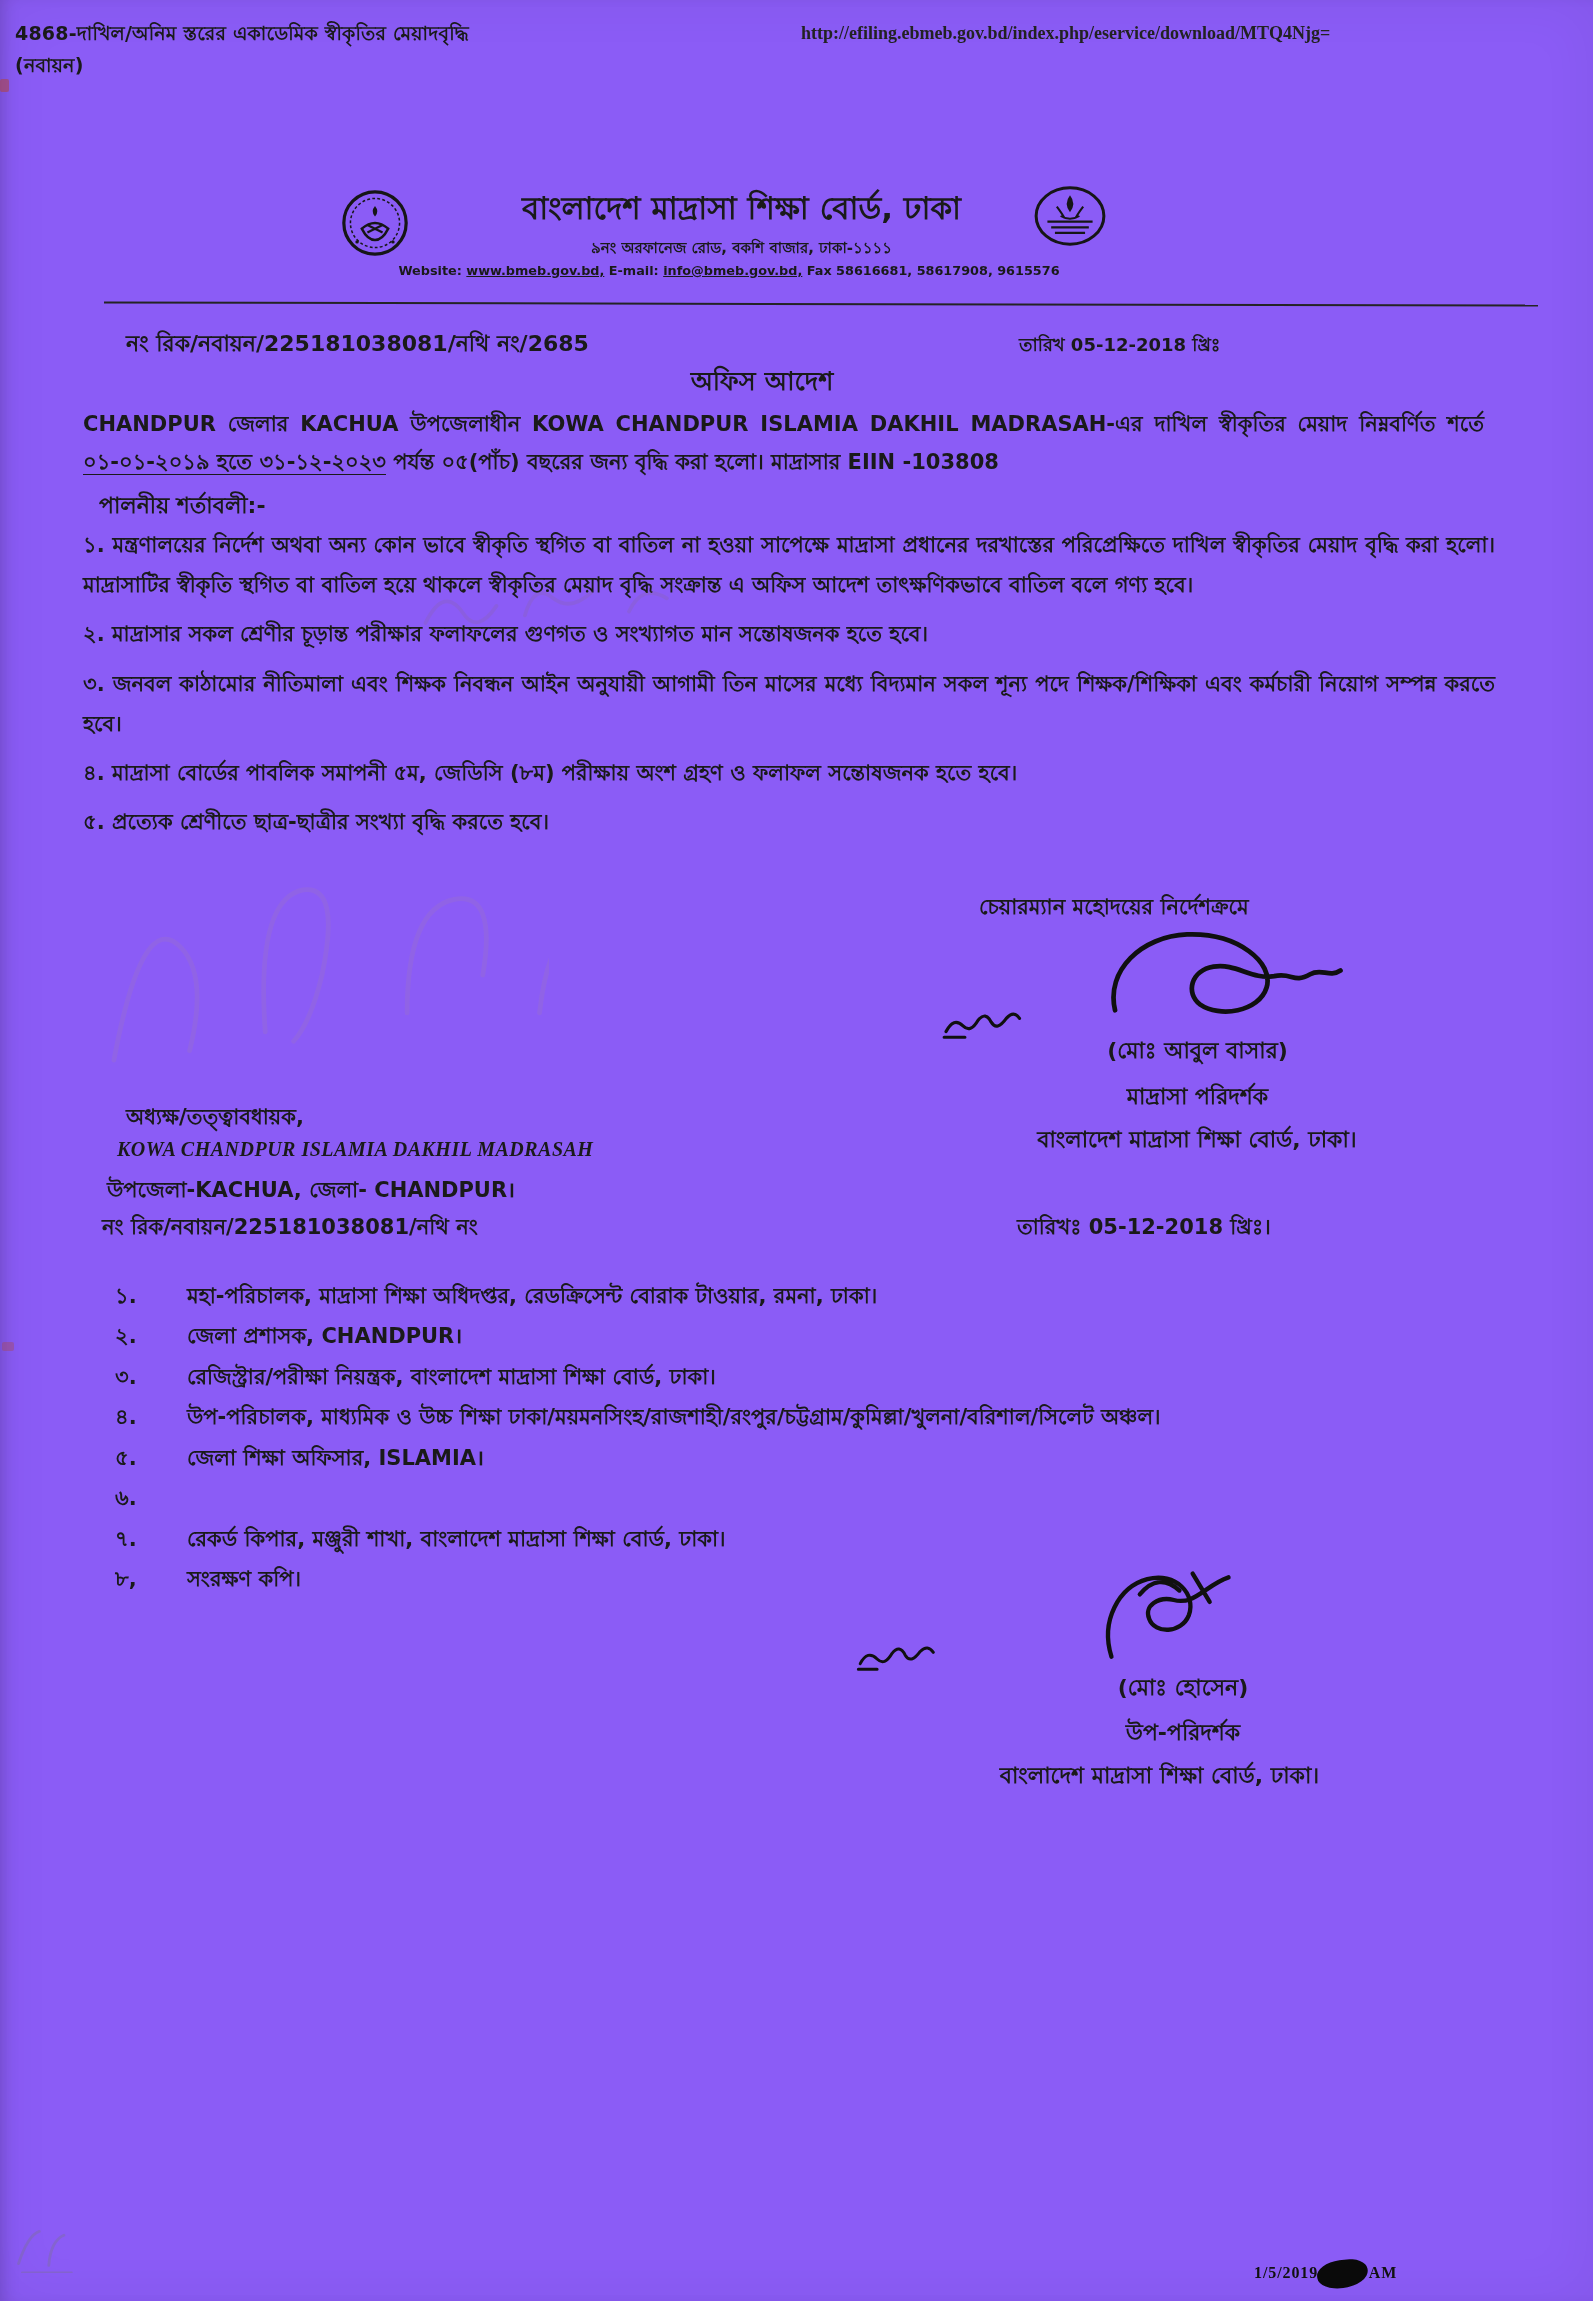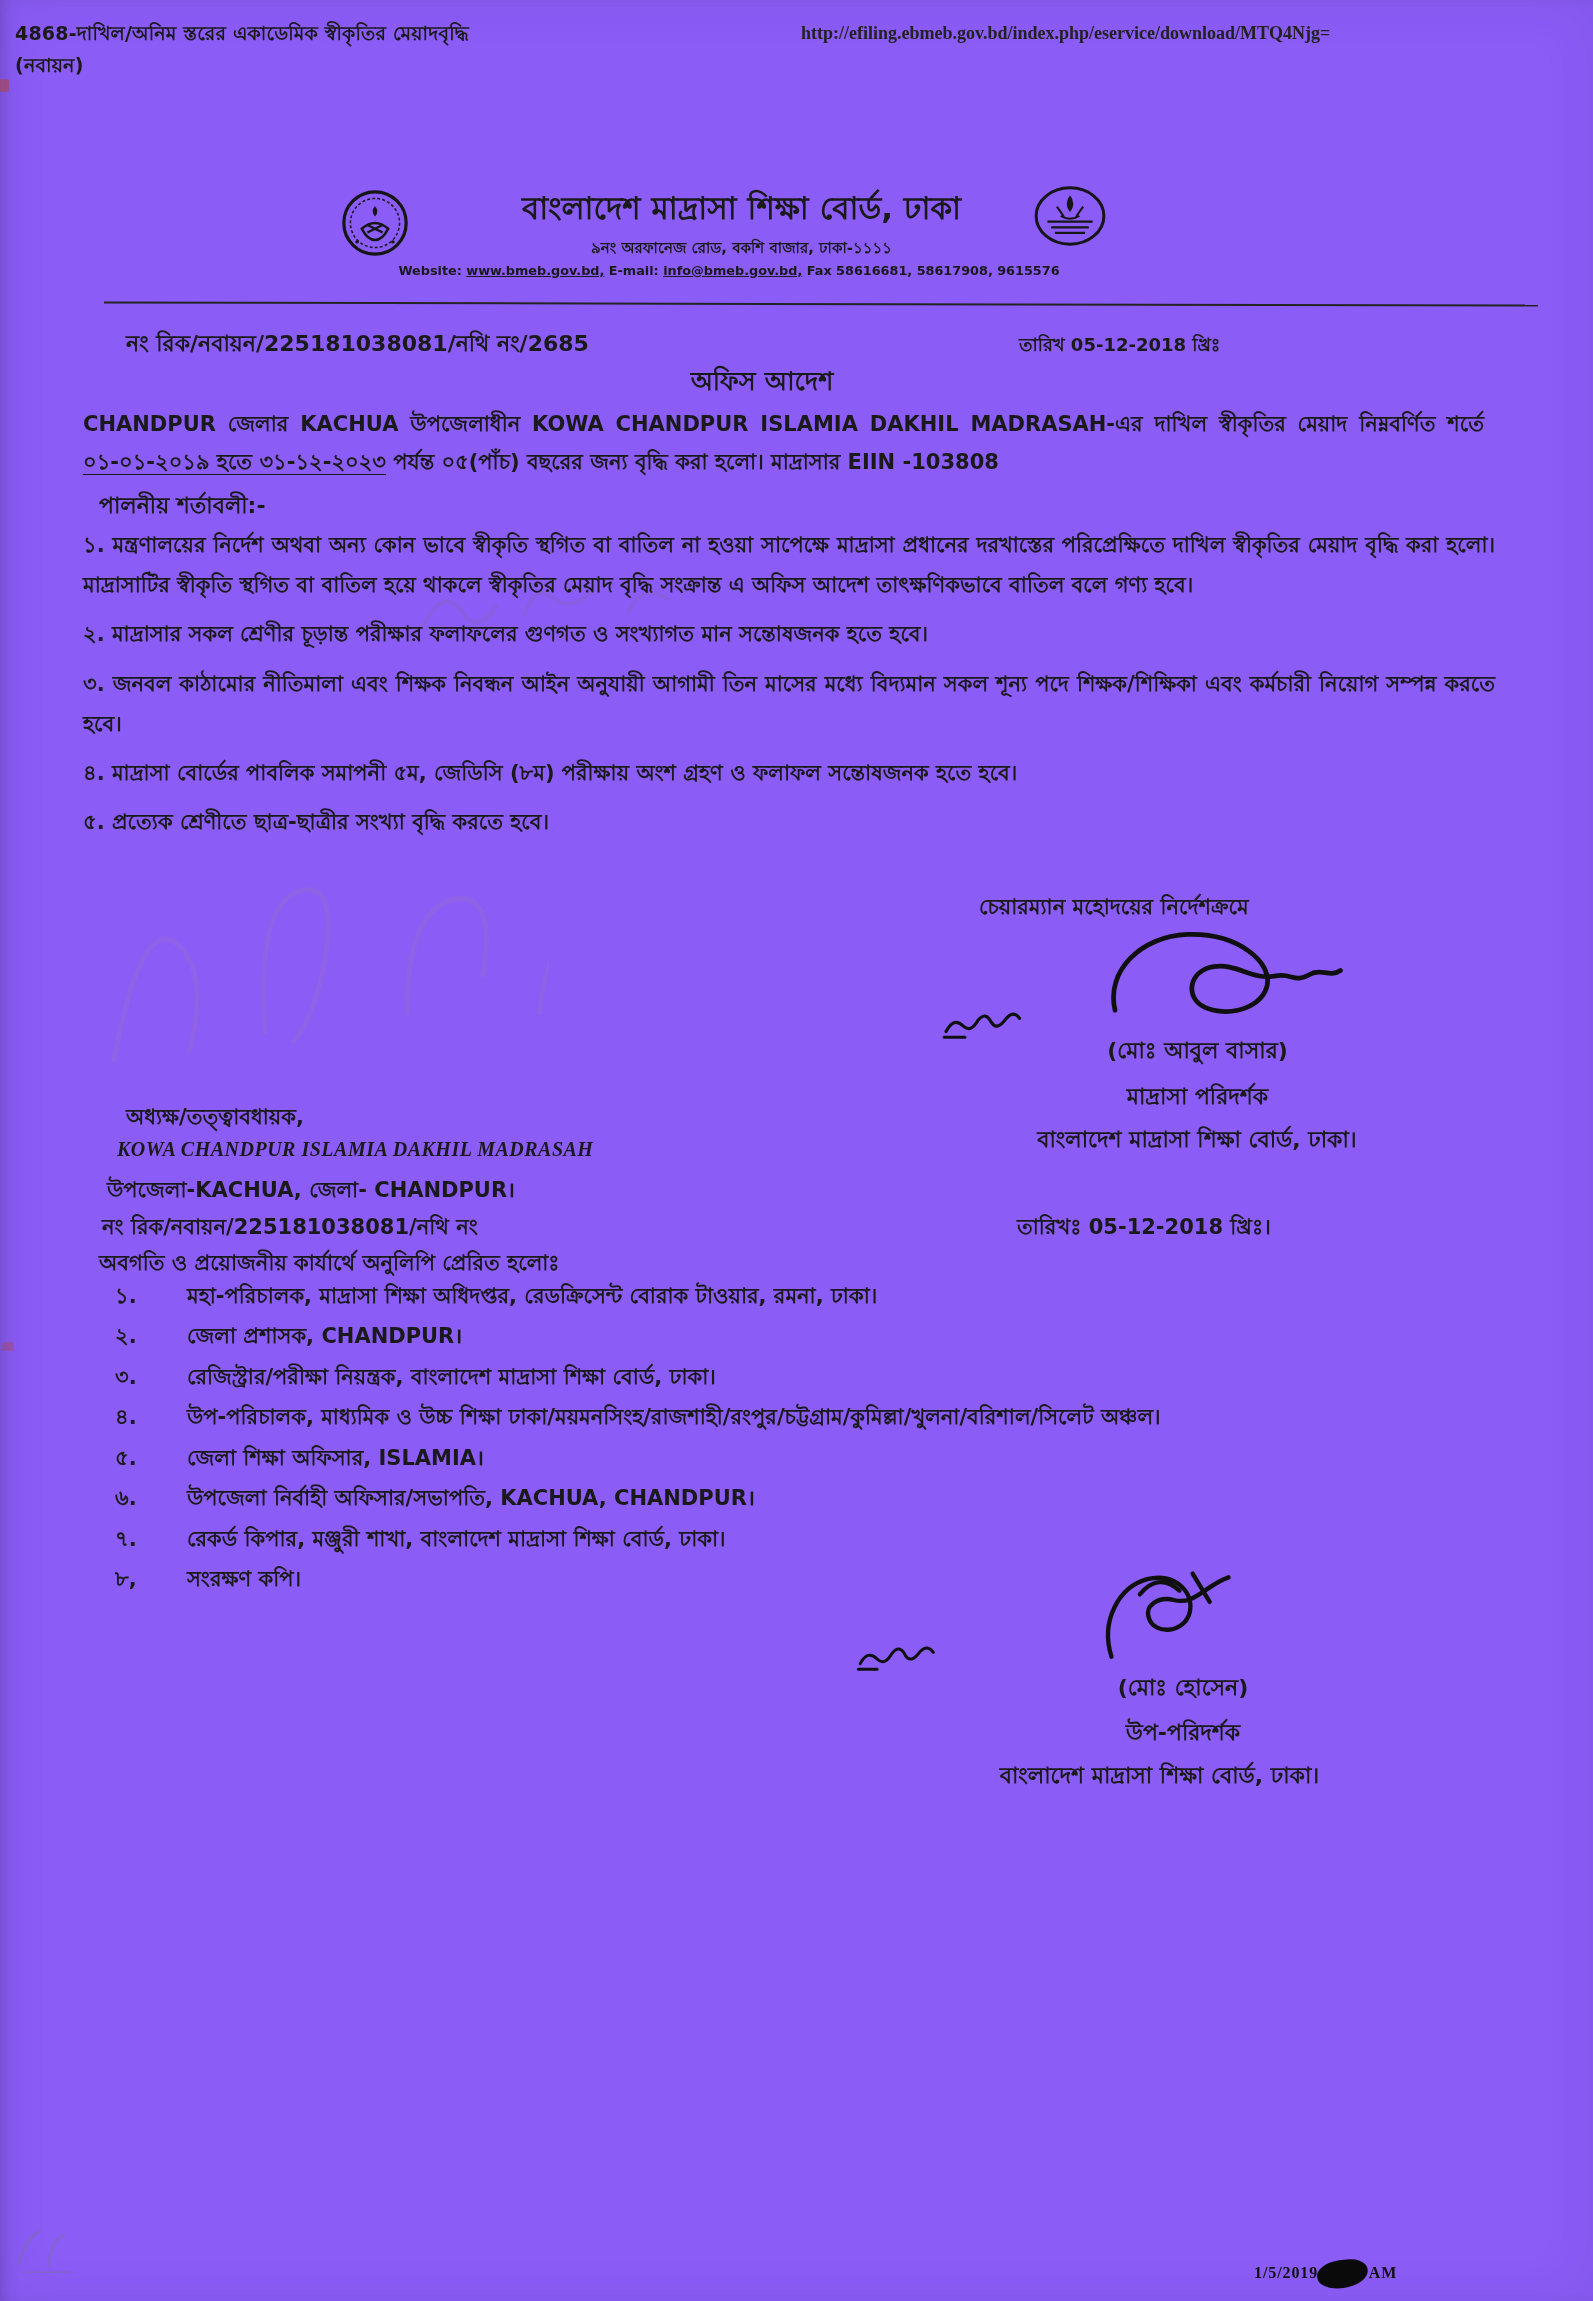--- a/index.html
+++ b/index.html
@@ -127,21 +127,20 @@
   </div>
   <div class="abs sig-name" style="left:1079px;top:1033px;width:237px;">(মোঃ আবুল বাসার)</div>
   <div class="abs sig-line" style="left:1079px;top:1079px;width:237px;">মাদ্রাসা পরিদর্শক</div>
   <div class="abs sig-line" style="left:1022px;top:1122px;width:350px;">বাংলাদেশ মাদ্রাসা শিক্ষা বোর্ড, ঢাকা।</div>
 
   <div class="abs addr" style="left:126px;top:1101px;">অধ্যক্ষ/তত্ত্বাবধায়ক,</div>
   <div class="abs addr-madrasah" style="left:117px;top:1138px;">KOWA CHANDPUR ISLAMIA DAKHIL MADRASAH</div>
   <div class="abs addr" style="left:107px;top:1174px;">উপজেলা-KACHUA, জেলা- CHANDPUR।</div>
   <div class="abs addr" style="left:102px;top:1211px;">নং রিক/নবায়ন/225181038081/নথি নং</div>
   <div class="abs addr" style="left:1017px;top:1211px;">তারিখঃ 05-12-2018 খ্রিঃ।</div>
-  <div class="abs addr" style="left:99px;top:1247px;font-weight:700;">অবগতি ও প্রয়োজনীয় কার্যার্থে অনুলিপি প্রেরিত হলোঃ</div>
 
   <div class="abs cc-list">
 
       <div class="cc-row">
         <span class="cc-num">১.</span>
         <span>মহা-পরিচালক, মাদ্রাসা শিক্ষা অধিদপ্তর, রেডক্রিসেন্ট বোরাক টাওয়ার, রমনা, ঢাকা।</span>
       </div>
 
       <div class="cc-row">
         <span class="cc-num">২.</span>
@@ -158,21 +157,20 @@
         <span>উপ-পরিচালক, মাধ্যমিক ও উচ্চ শিক্ষা ঢাকা/ময়মনসিংহ/রাজশাহী/রংপুর/চট্টগ্রাম/কুমিল্লা/খুলনা/বরিশাল/সিলেট অঞ্চল।</span>
       </div>
 
       <div class="cc-row">
         <span class="cc-num">৫.</span>
         <span>জেলা শিক্ষা অফিসার, ISLAMIA।</span>
       </div>
 
       <div class="cc-row">
         <span class="cc-num">৬.</span>
-        <span>উপজেলা নির্বাহী অফিসার/সভাপতি, KACHUA, CHANDPUR।</span>
       </div>
 
       <div class="cc-row">
         <span class="cc-num">৭.</span>
         <span>রেকর্ড কিপার, মঞ্জুরী শাখা, বাংলাদেশ মাদ্রাসা শিক্ষা বোর্ড, ঢাকা।</span>
       </div>
 
       <div class="cc-row">
         <span class="cc-num">৮,</span>
         <span>সংরক্ষণ কপি।</span>

